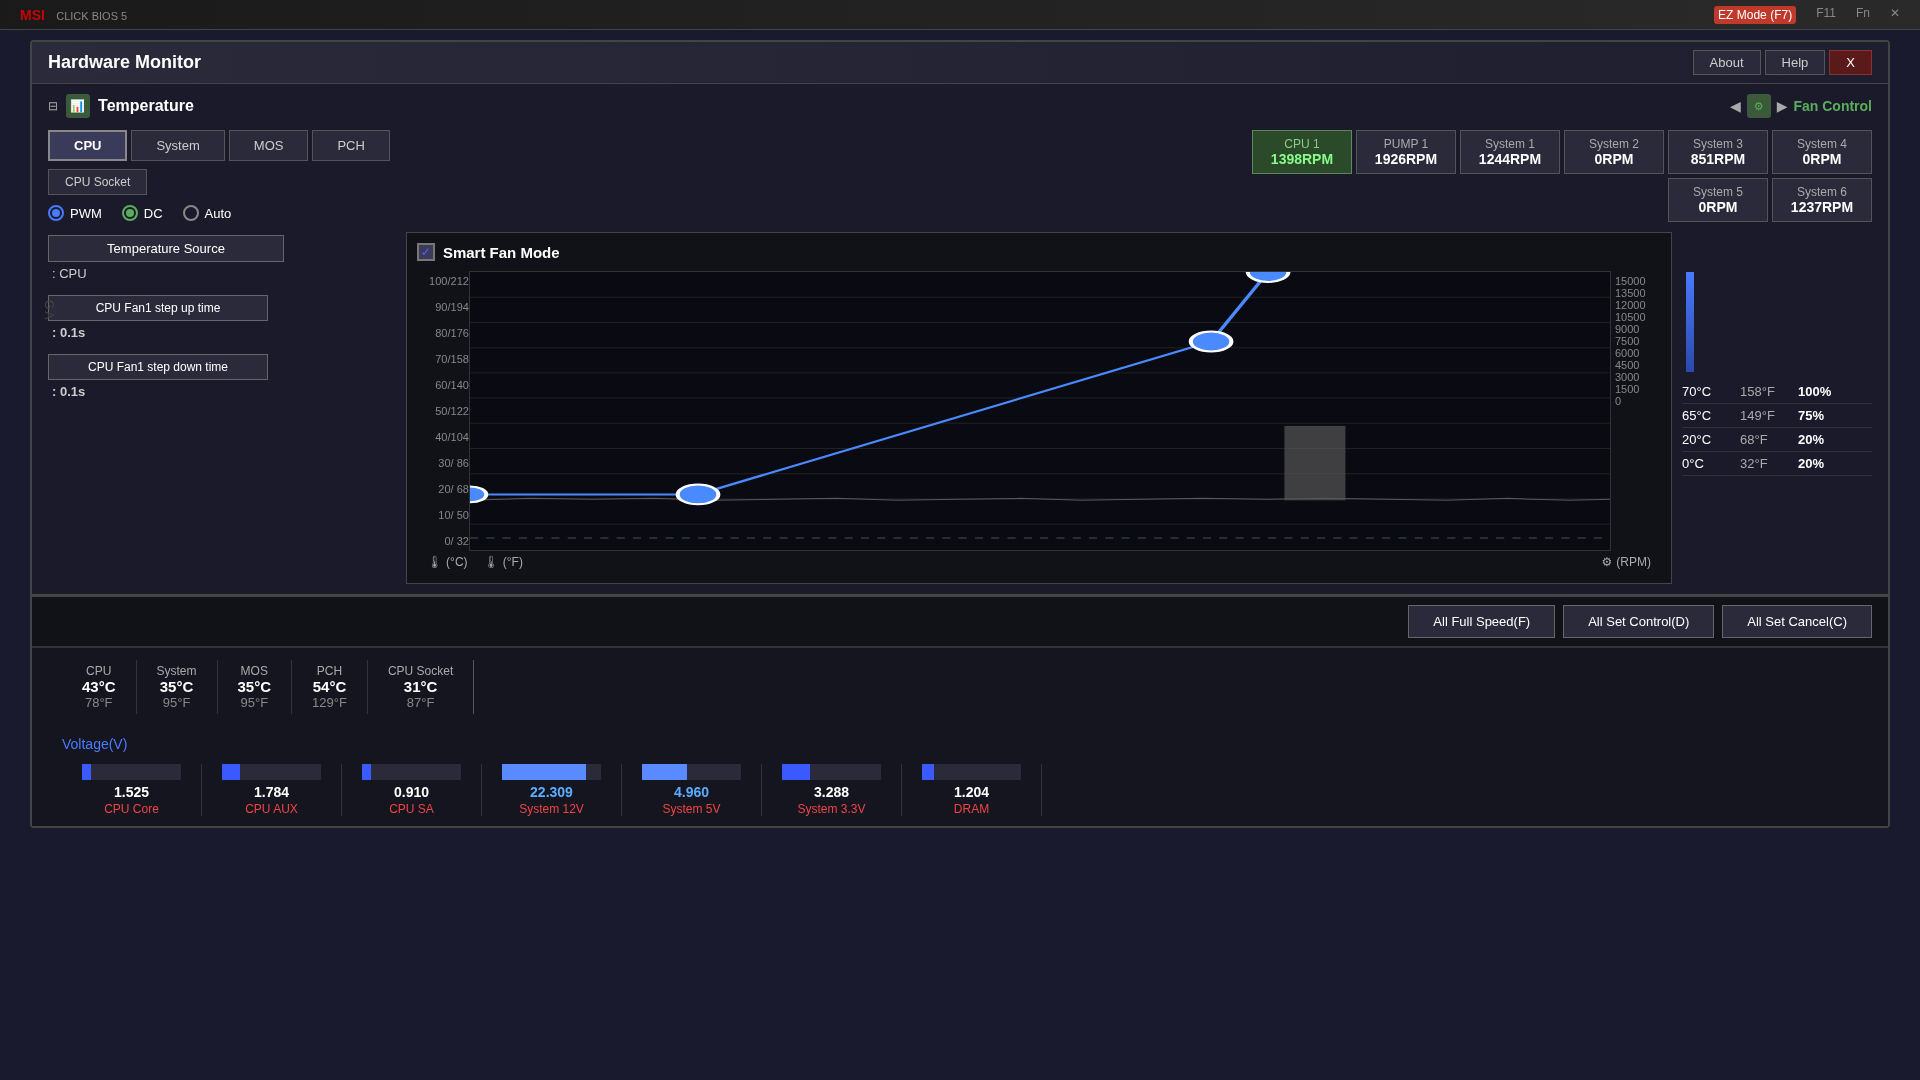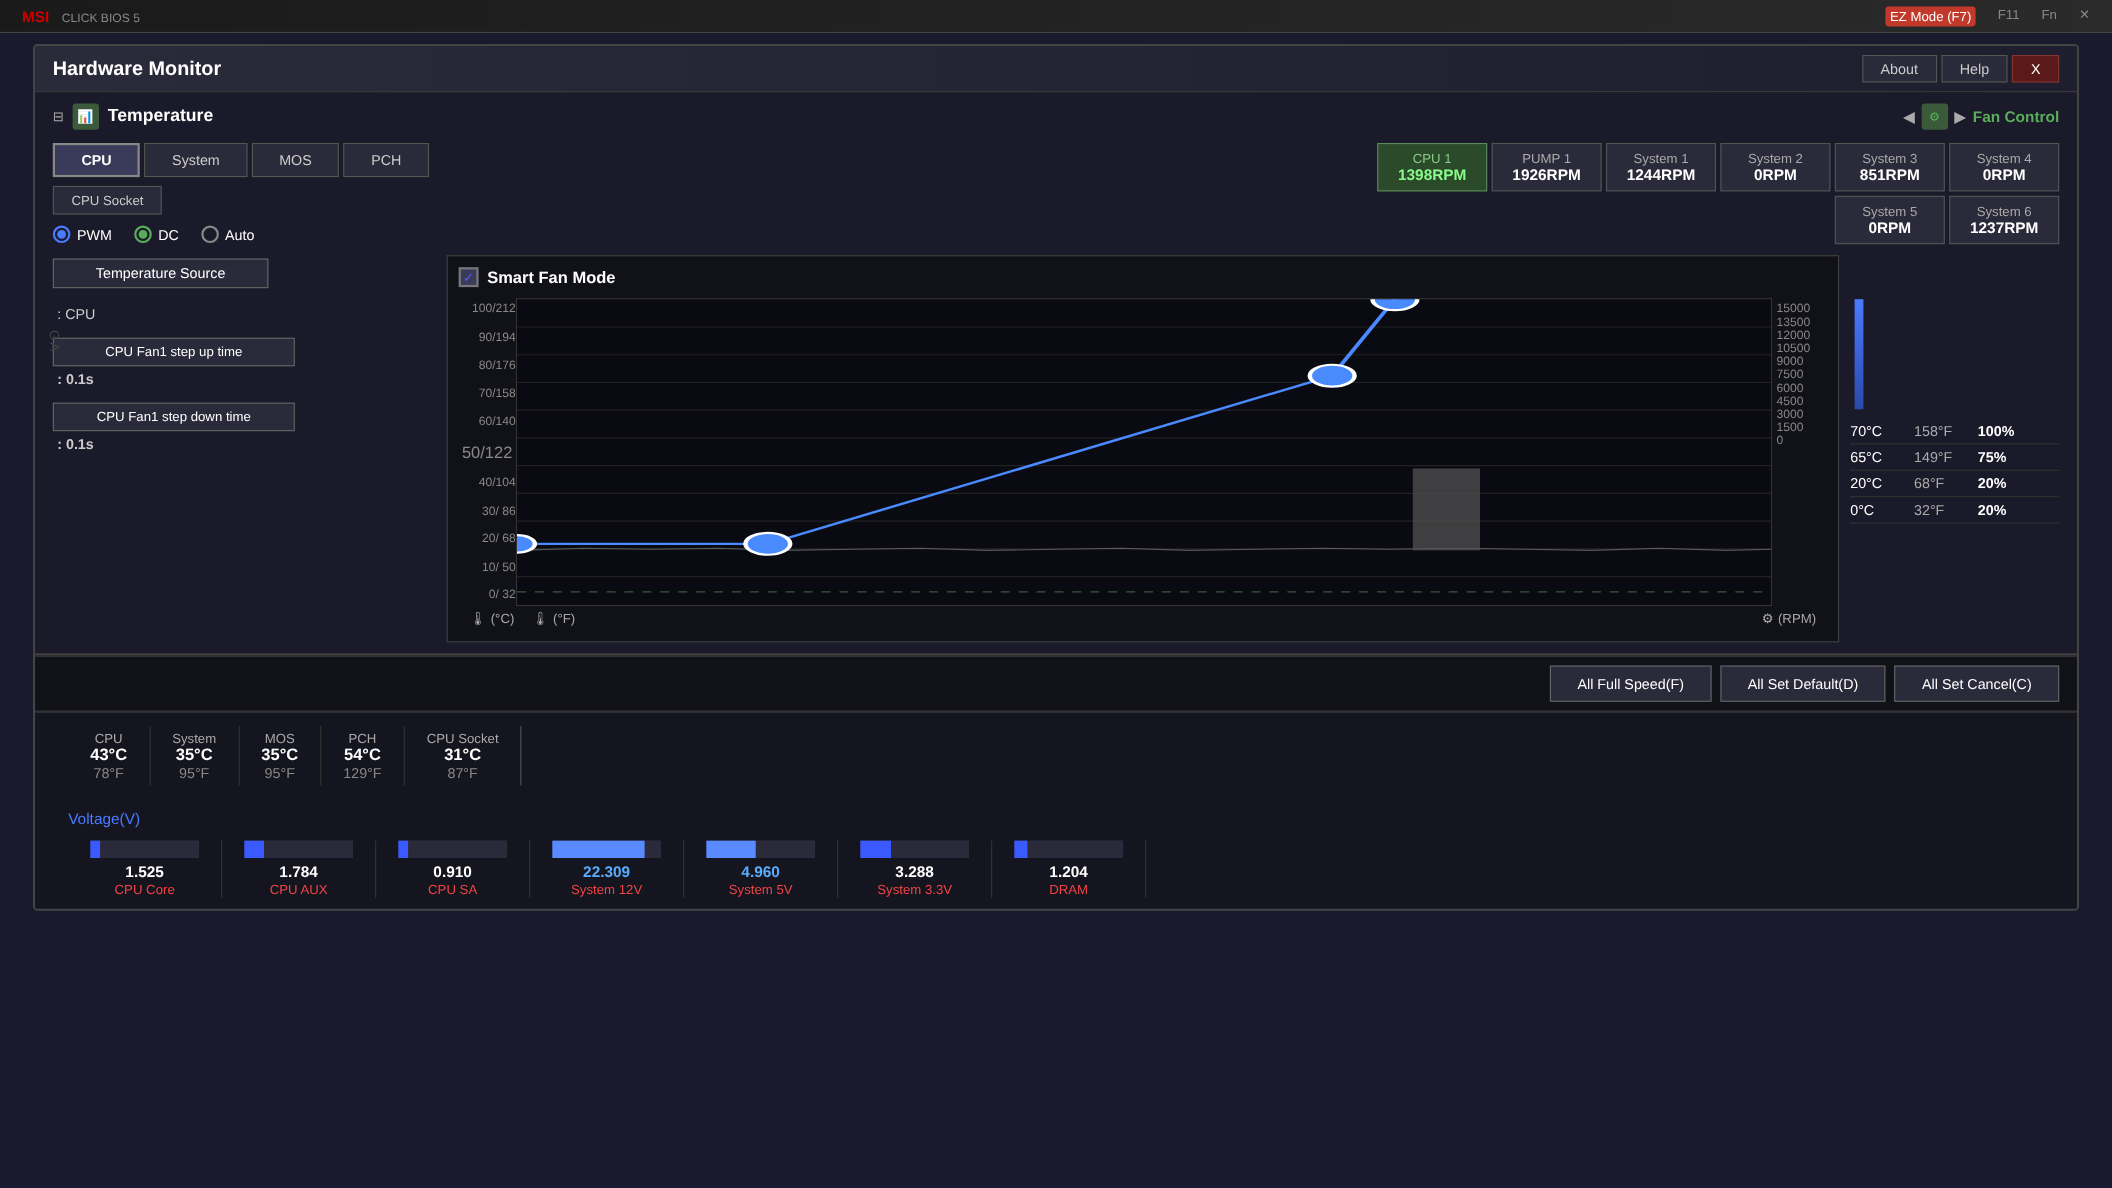--- a/index.html
+++ b/index.html
@@ -272,23 +272,23 @@
       background: #4a7aff;
     }
     .radio-label { color: #fff; font-size: 13px; }
 
     
     .temp-source-btn {
       background: #2a2a3a;
       border: 1px solid #666;
       color: #fff;
       padding: 5px 12px;
-      margin-bottom: 16px;
+      margin-bottom: 4px;
       font-size: 13px;
-      width: 196px;
+      width: 236px;
     }
     .temp-source-value {
       color: #ccc;
       font-size: 13px;
       margin-bottom: 14px;
       padding-left: 4px;
     }
 
     .step-btn {
       background: #2a2a3a;
@@ -561,21 +561,21 @@
               </div>
 
               <div style="display:flex;gap:0;">
 
                 <div style="display:flex;flex-direction:column;justify-content:space-between;height:280px;padding:4px 0;min-width:52px;text-align:right;">
                   <span style="color:#888;font-size:11px;">100/212</span>
                   <span style="color:#888;font-size:11px;">90/194</span>
                   <span style="color:#888;font-size:11px;">80/176</span>
                   <span style="color:#888;font-size:11px;">70/158</span>
                   <span style="color:#888;font-size:11px;">60/140</span>
-                  <span style="color:#888;font-size:15px;text-align:center;">50/122</span>
+                  <span style="color:#888;font-size:11px;">50/122</span>
                   <span style="color:#888;font-size:11px;">40/104</span>
                   <span style="color:#888;font-size:11px;">30/ 86</span>
                   <span style="color:#888;font-size:11px;">20/ 68</span>
                   <span style="color:#888;font-size:11px;">10/ 50</span>
                   <span style="color:#888;font-size:11px;">0/ 32</span>
                 </div>
 
                 <svg style="flex:1;height:280px;background:#0a0a12;border:1px solid #333;" viewBox="0 0 560 280" preserveAspectRatio="none">
 
                   <line x1="0" y1="25.4" x2="560" y2="25.4" stroke="#222" stroke-width="1"></line>
@@ -659,21 +659,21 @@
               </div>
             </div>
           </div>
         </div>
       </div>
 
     </div>
 
     <div class="action-buttons">
       <button class="action-btn">All Full Speed(F)</button>
-      <button class="action-btn">All Set Default(D)</button>
+      <button class="action-btn">All Set Control(D)</button>
       <button class="action-btn">All Set Cancel(C)</button>
     </div>
 
     <div class="bottom-readings">
       <div class="temp-readings-row">
         <div class="temp-reading-item">
           <div class="temp-reading-label">CPU</div>
           <div class="temp-reading-c">43°C</div>
           <div class="temp-reading-f">78°F</div>
         </div>

